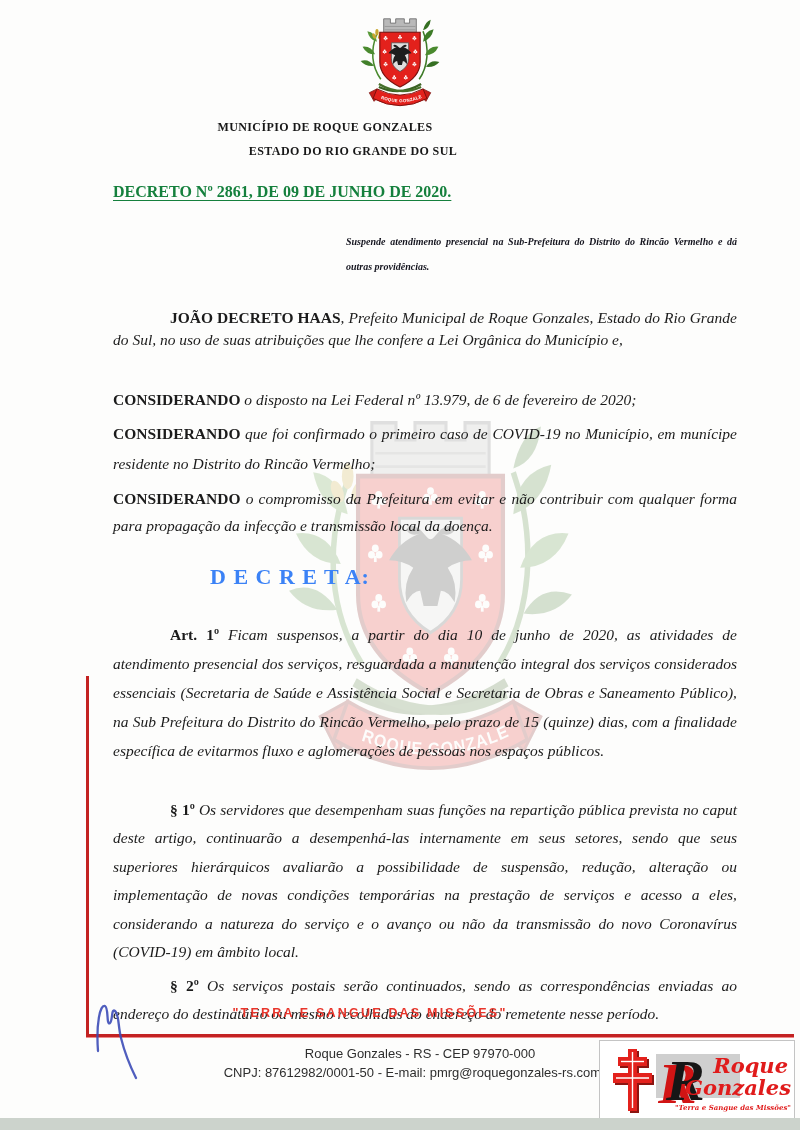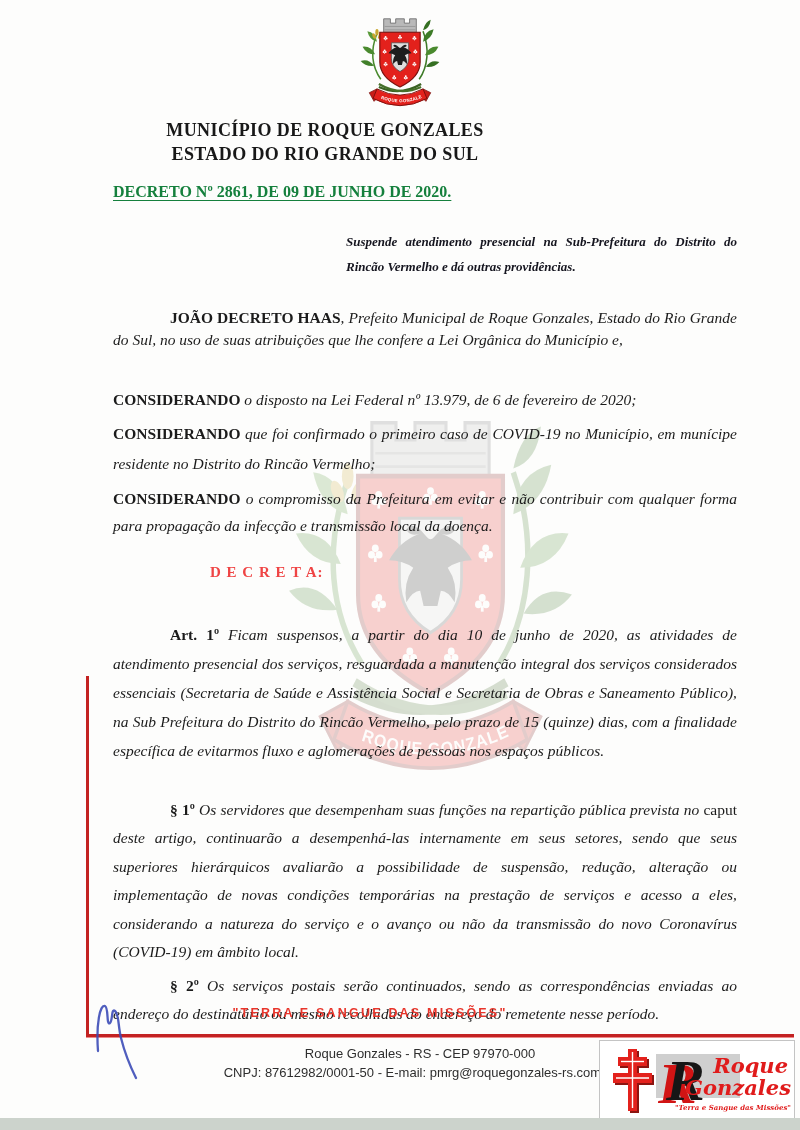--- a/index.html
+++ b/index.html
@@ -3,42 +3,42 @@
 <meta charset="utf-8">
 <style>
   html,body{margin:0;padding:0;background:#9a9a9a;}
   .page{
     position:relative;width:800px;height:1130px;background:#fdfdfc;
     font-family:"Liberation Serif",serif;overflow:hidden;margin:0 auto;
   }
   
   .crest{position:absolute;left:352px;top:12px;}
   .hdr-line{position:absolute;left:0;width:650px;text-align:center;
-    font-weight:bold;font-size:18px;letter-spacing:.4px;color:#181818;}
+    font-weight:bold;font-size:12px;letter-spacing:.4px;color:#181818;}
   .hdr-muni{top:120px;}
-  .hdr-state{top:144px;}
+  .hdr-state{top:144px;padding-left:28px;}
   
   .title{position:absolute;left:113px;top:183px;font-weight:bold;font-size:16px;
     color:#15803d;text-decoration:underline;text-underline-offset:3px;}
   .summary{position:absolute;left:346px;top:229px;width:391px;font-weight:bold;
-    font-style:italic;font-size:13px;line-height:25px;text-align:justify;color:#15151f;}
+    font-style:italic;font-size:10px;line-height:25px;text-align:justify;color:#15151f;}
   .body-par{position:absolute;left:113px;width:624px;font-size:15.5px;
     line-height:28px;text-align:justify;color:#1b1b1b;}
   .indent{text-indent:57px;}
   .par-preamble{top:291px;line-height:22px;}
   .par-c1{top:370px;}
   .par-c2{top:403px;line-height:30px;}
   .par-c3{top:469px;line-height:27px;}
-  .decreta{position:absolute;left:210px;top:564px;font-weight:bold;font-size:15px;
-    letter-spacing:1px;color:#ef4444;}
+  .decreta{position:absolute;left:210px;top:564px;font-weight:bold;font-size:22px;
+    letter-spacing:1px;color:#3b82f6;}
   .par-art1{top:604px;line-height:29px;}
   .par-p1{top:780px;line-height:28.5px;}
   .par-p2{top:956px;line-height:28px;}
   .seg-bold{font-weight:bold;}
-  .seg-italic{margin-top:12px;}
+  .seg-italic{font-style:italic;margin-top:12px;}
   .seg-normal{font-weight:normal;font-style:italic;}
   
   .watermark{position:absolute;left:258px;top:396px;opacity:.20;pointer-events:none;}
   
   .red-vline{position:absolute;left:86px;top:676px;width:3px;height:360px;background:#c32222;}
   .red-hline{position:absolute;left:86px;top:1034px;width:708px;height:3px;background:#c32222;
     box-shadow:0 1px 0 #e88;}
   
   .motto{position:absolute;left:0;top:1006px;width:740px;text-align:center;
     font-family:"Liberation Sans",sans-serif;font-weight:bold;font-size:12.5px;

